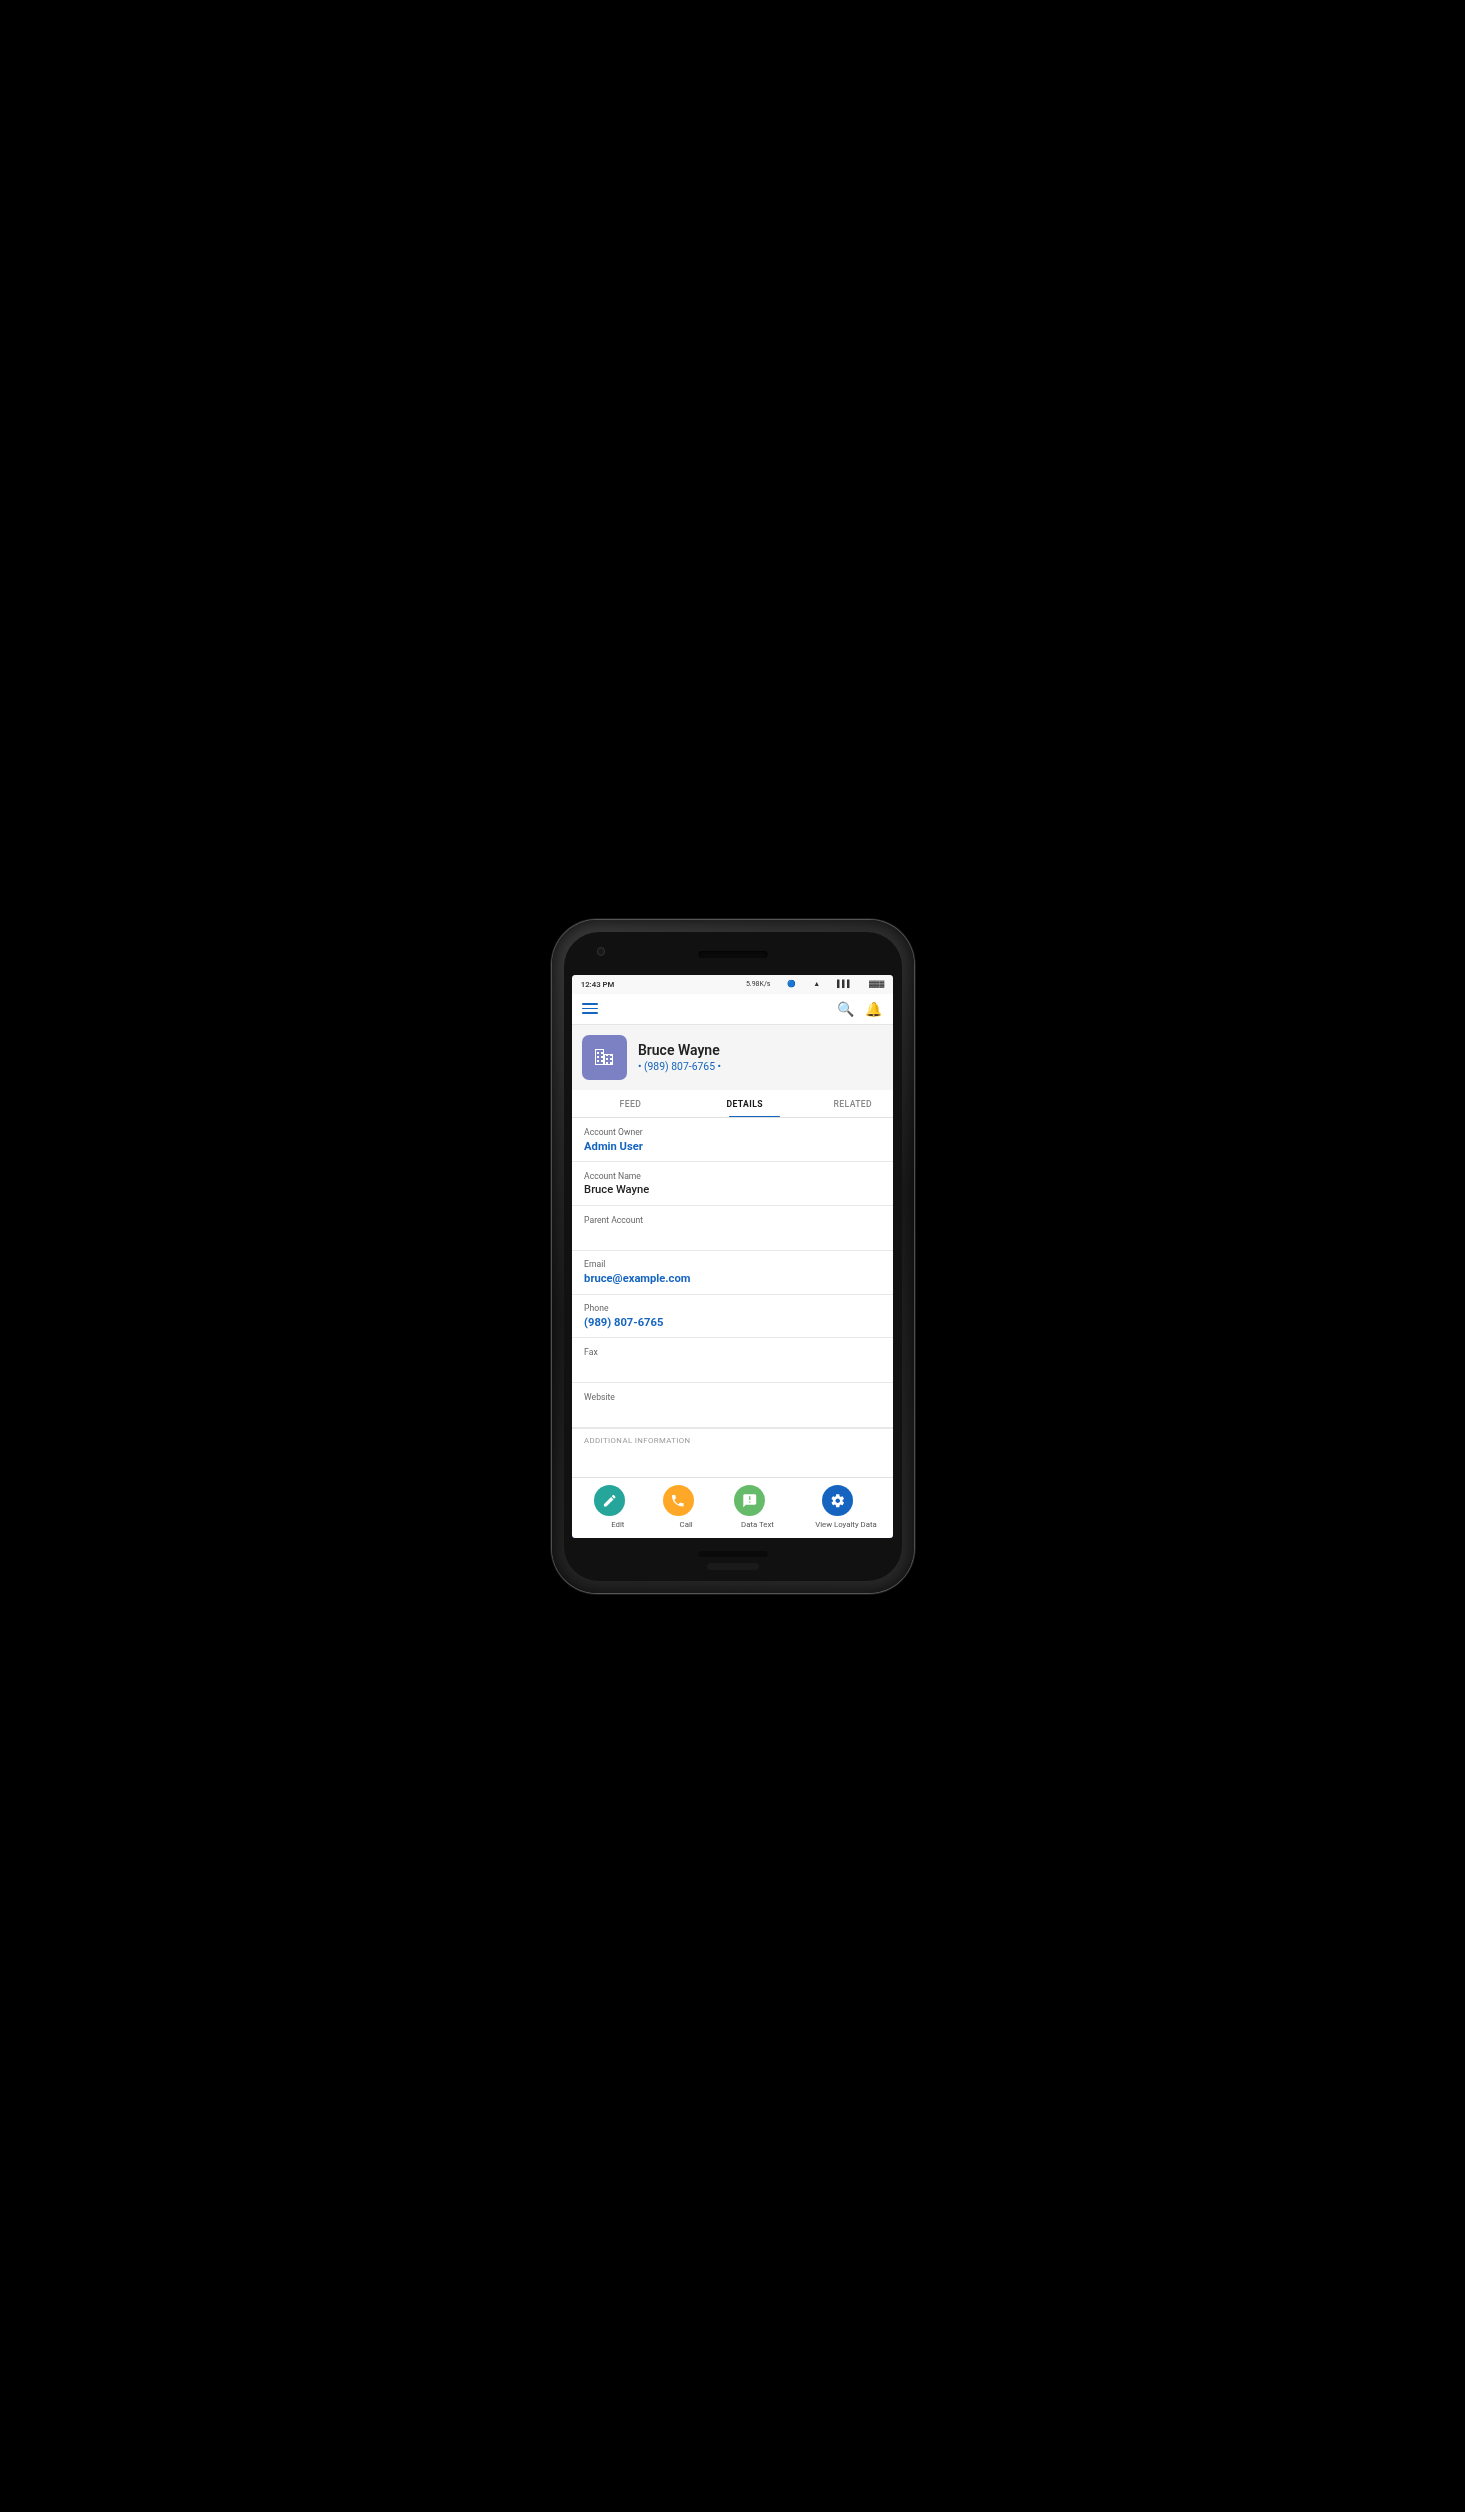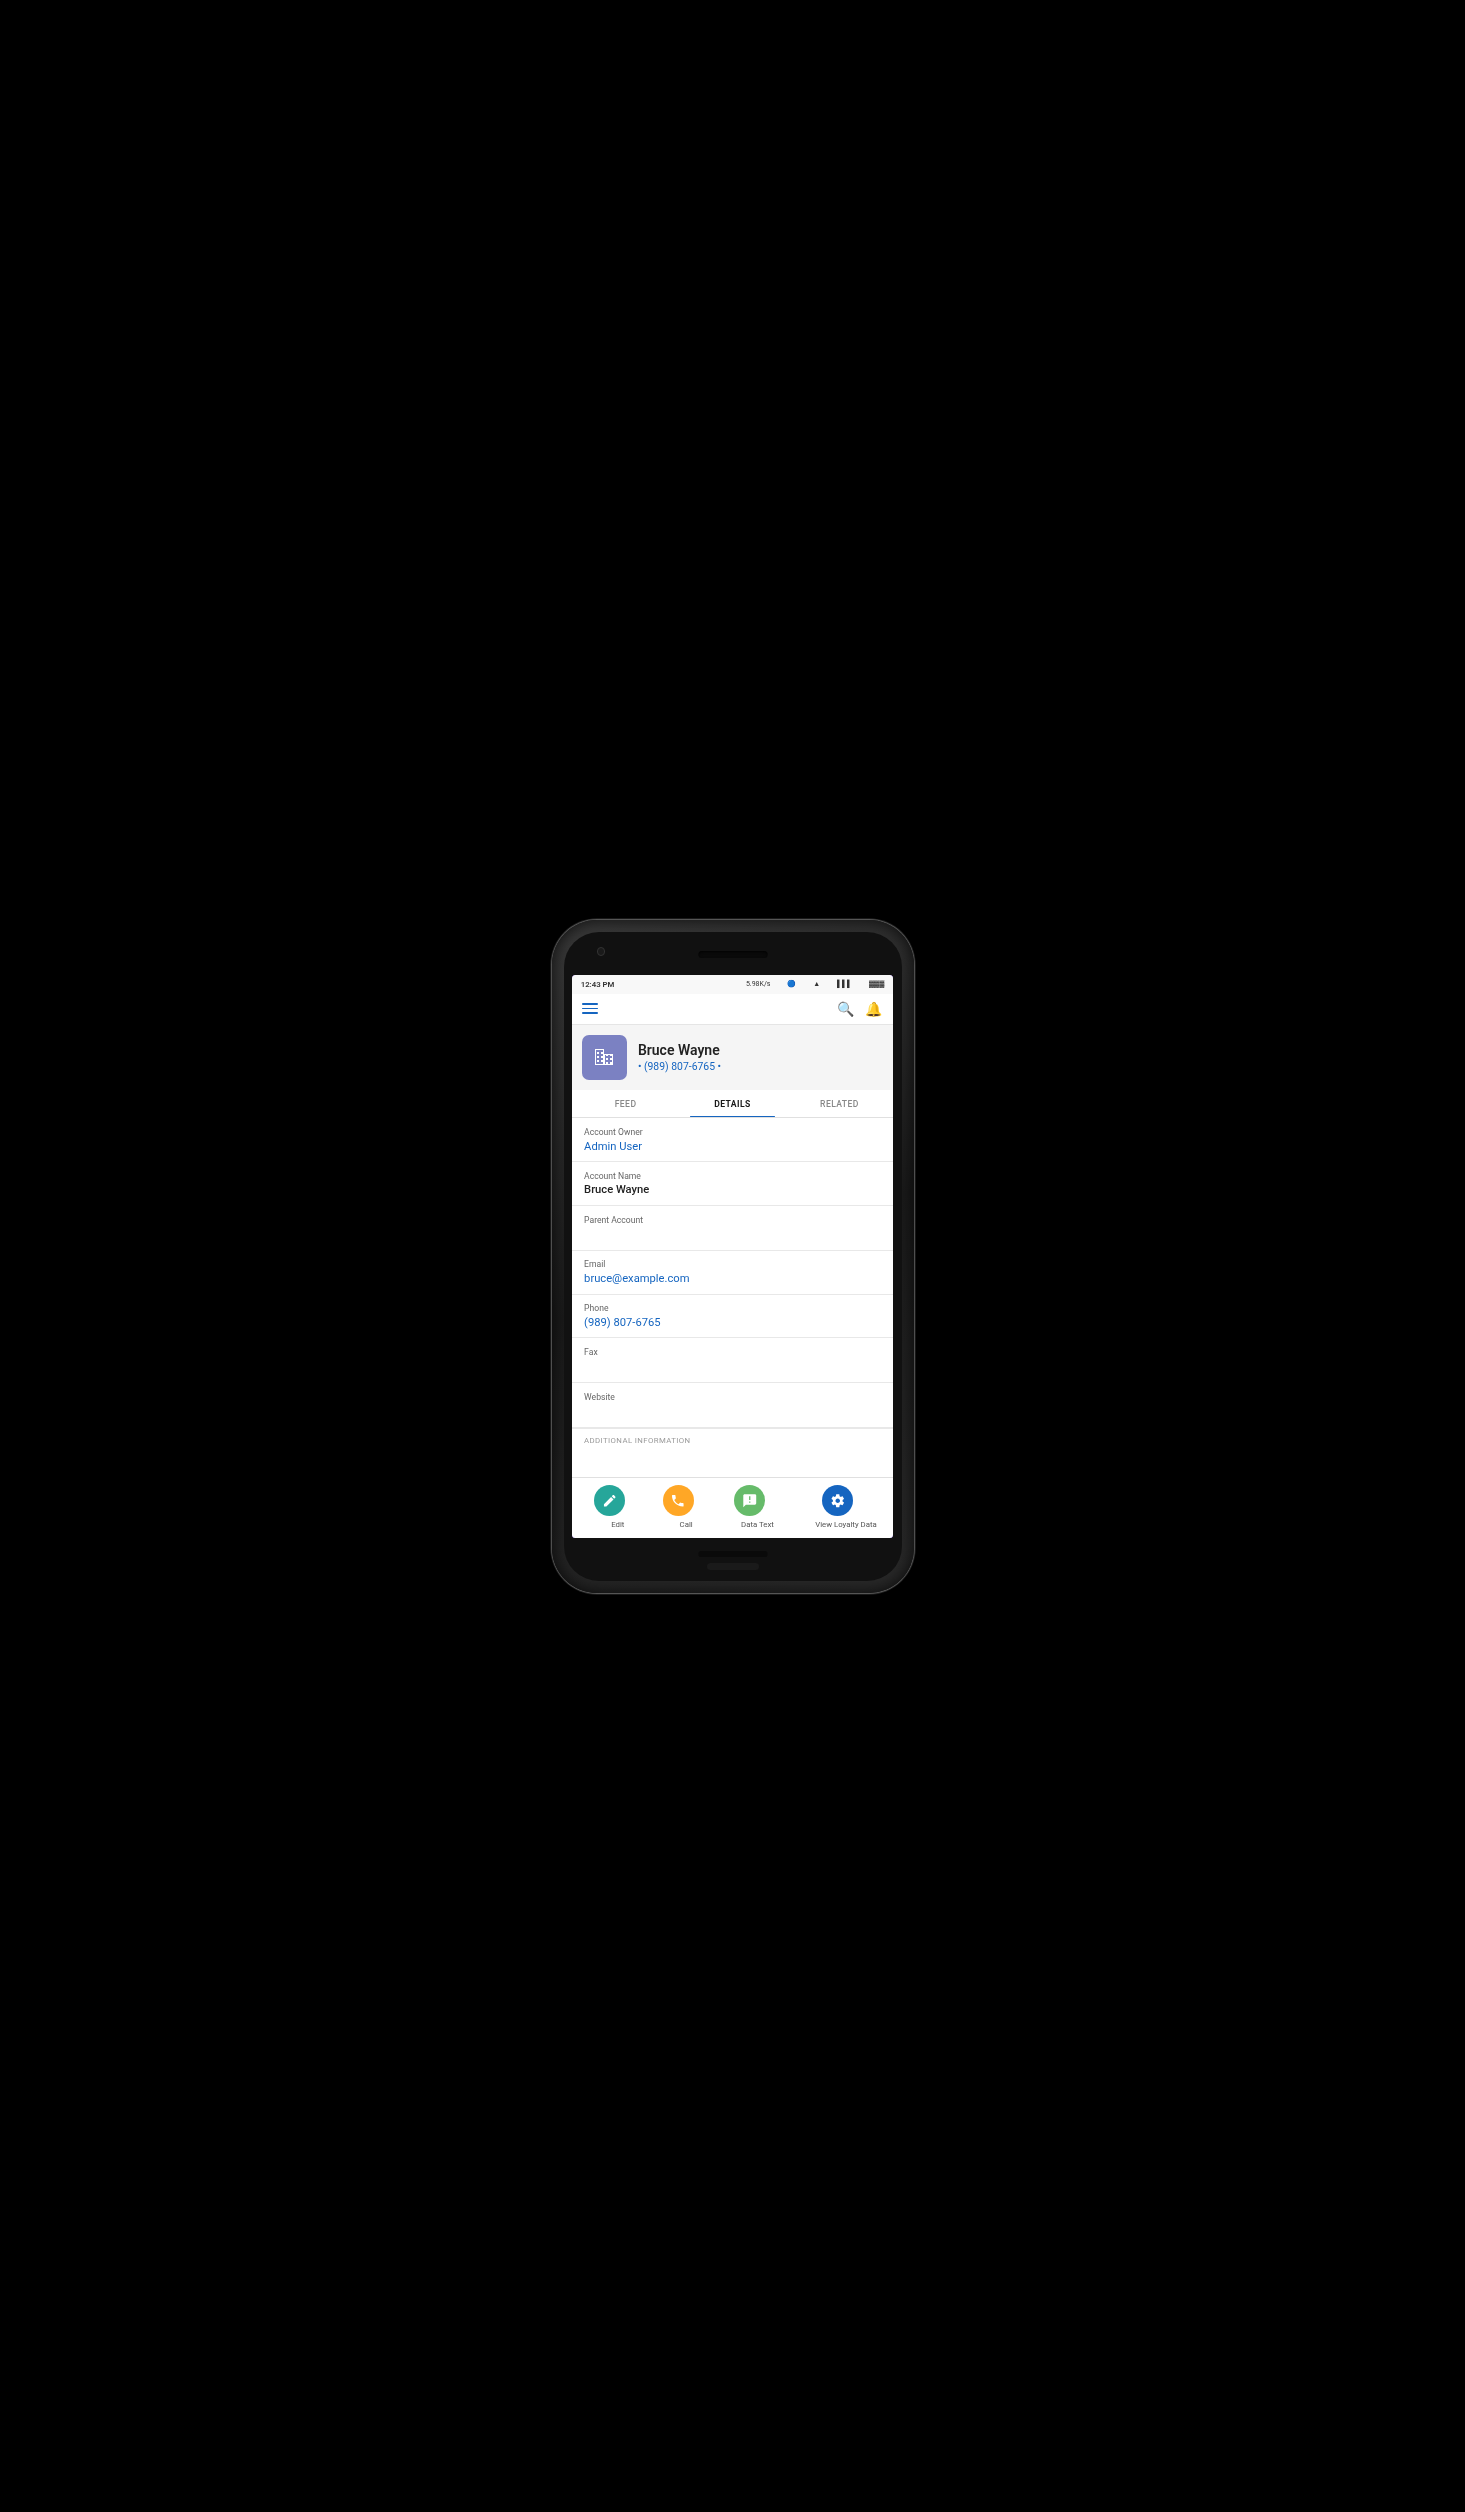--- a/index.html
+++ b/index.html
@@ -179,28 +179,29 @@
     
     .tabs {
       display: flex;
       background: #fff;
       border-bottom: 0.9px solid #e0e0e0;
       flex-shrink: 0;
     }
 
     .tab {
       flex: 1;
-      text-align: center;
+      text-align: left;
       padding: 8.6px 3.5px;
       font-size: 8.6px;
       font-weight: 500;
       color: #888;
       cursor: pointer;
       letter-spacing: 0.4px;
       position: relative;
+      margin-left: 44px;
     }
 
     .tab.active {
       color: #1a1a1a;
       font-weight: 700;
     }
 
     .tab.active::after {
       content: '';
       position: absolute;
@@ -231,21 +232,21 @@
     }
 
     .field-value {
       font-size: 11.2px;
       color: #222;
       font-weight: 500;
     }
 
     .field-value.link {
       color: #1565c0;
-      font-weight: 400;
+      font-weight: 700;
     }
 
     .field-value.empty {
       color: transparent;
       min-height: 14px;
     }
 
     .section-header {
       font-size: 7.8px;
       color: #999;

